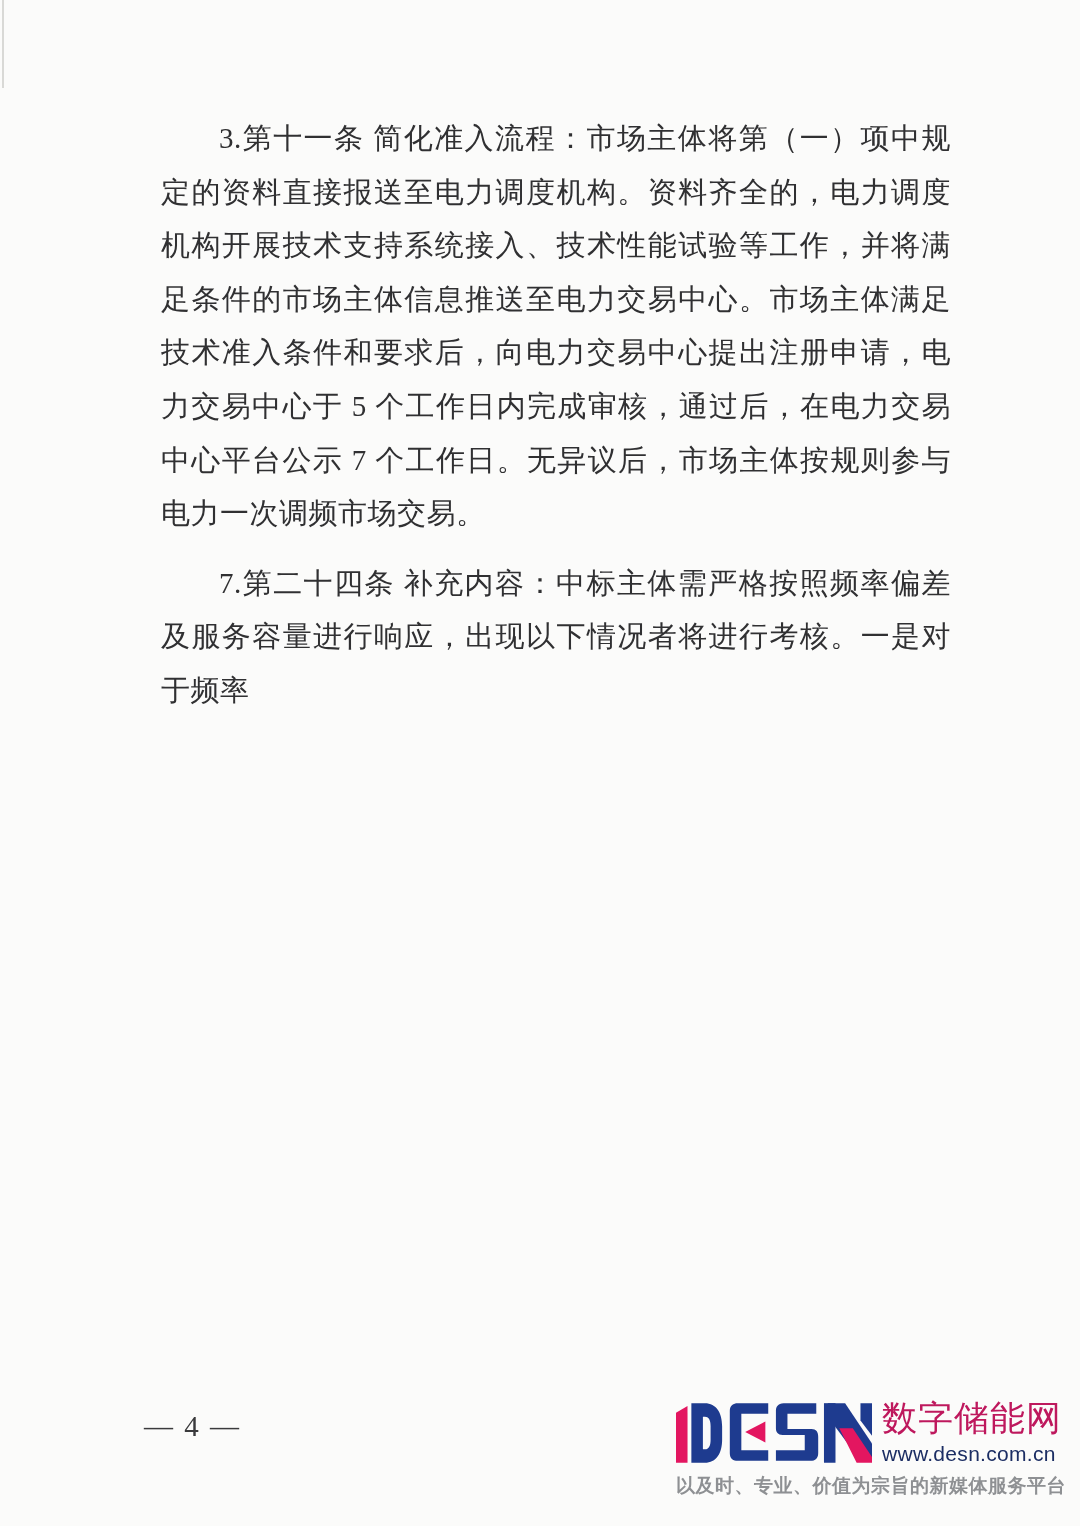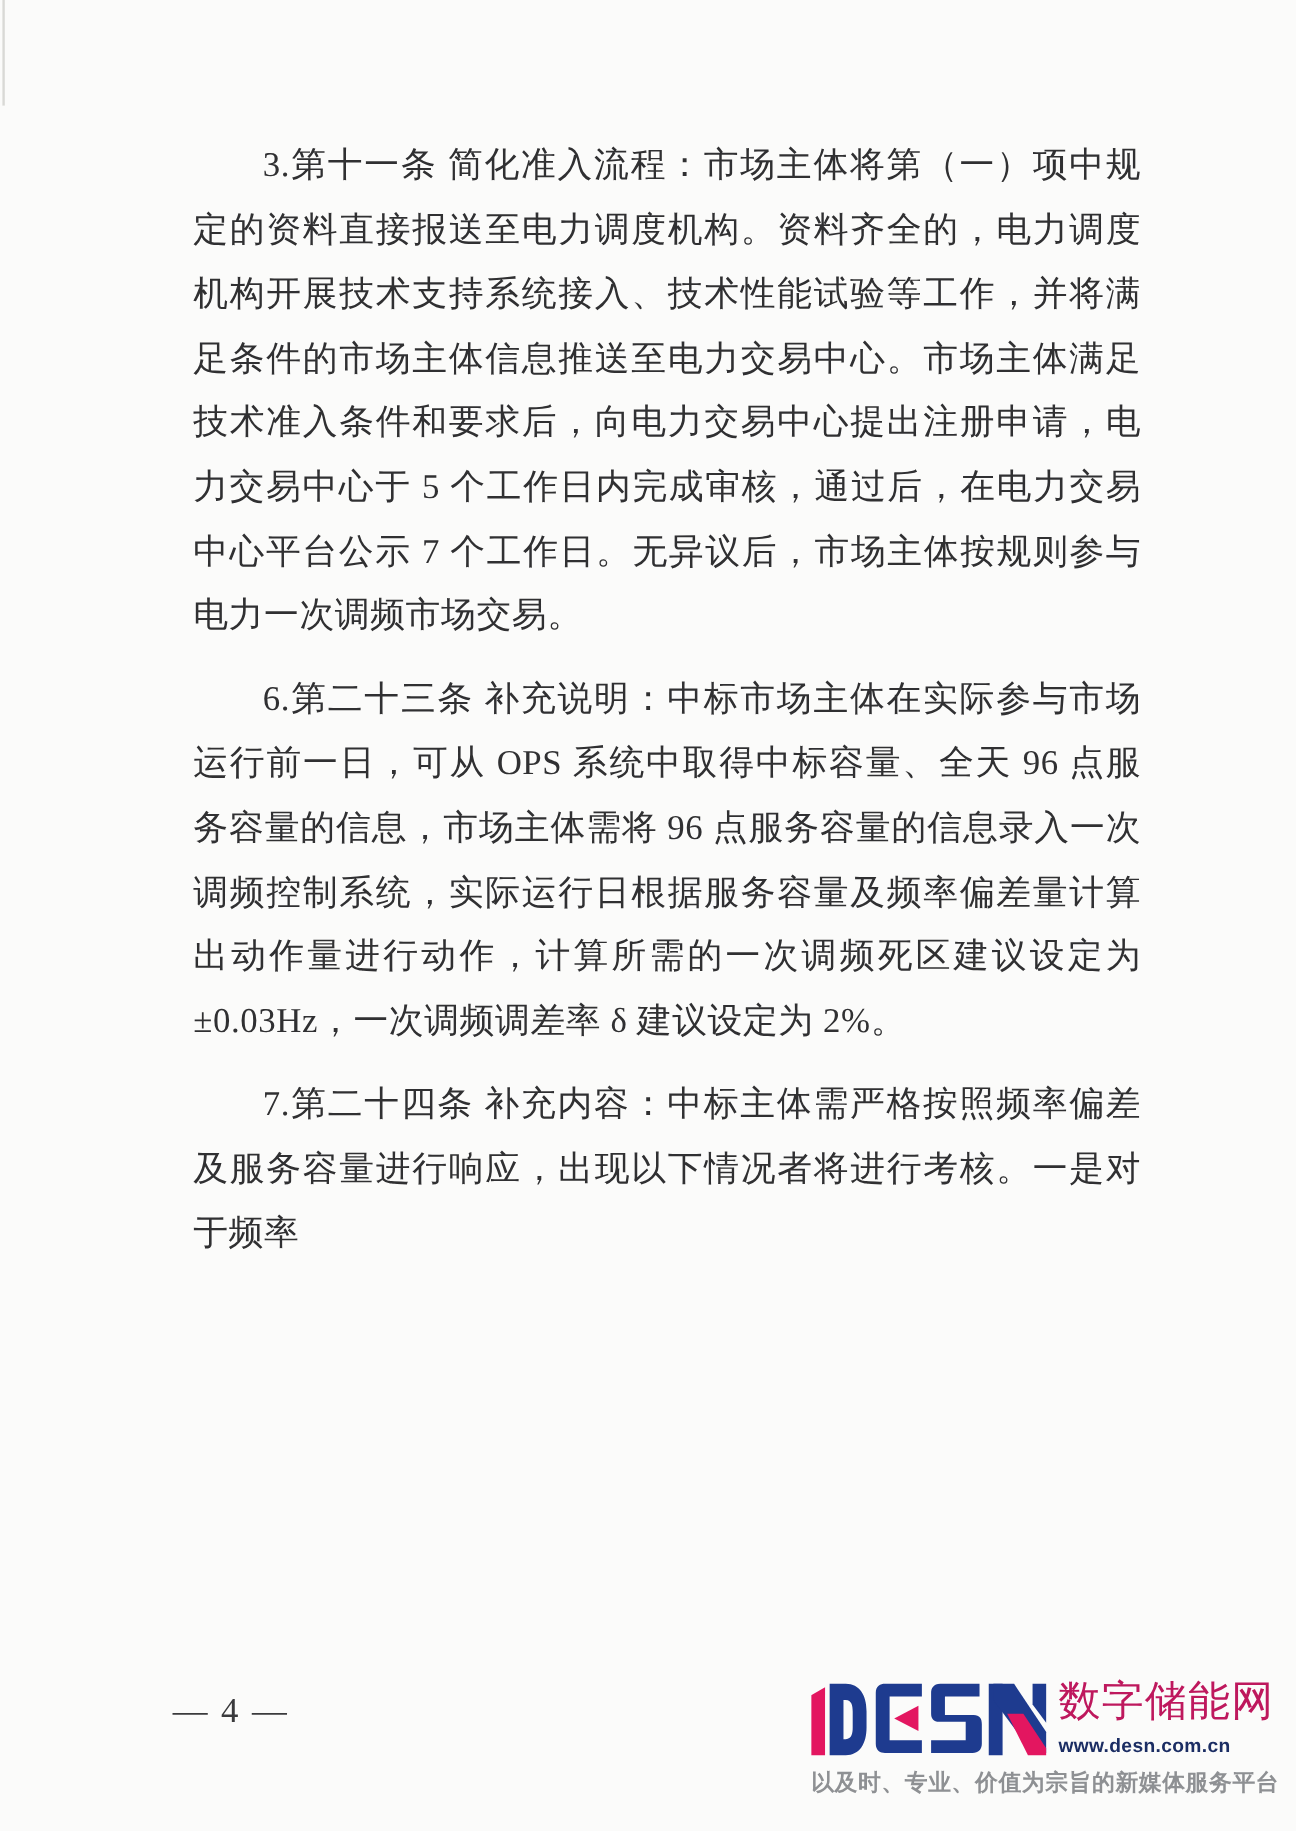--- a/index.html
+++ b/index.html
@@ -71,22 +71,22 @@
   }
   .wm-site-name {
     font-size: 35px;
     font-weight: normal;
     color: #be185d;
     line-height: 1.05;
     letter-spacing: 1px;
     white-space: nowrap;
   }
   .wm-url {
-    font-size: 16px;
-    font-weight: bold;
+    font-size: 21px;
+    font-weight: normal;
     color: #1b2d63;
     line-height: 1;
     letter-spacing: 0.3px;
     white-space: nowrap;
   }
   .wm-slogan {
     margin-top: 9px;
     font-size: 19px;
     font-weight: bold;
     color: #8e9093;
@@ -97,21 +97,20 @@
 </style>
 </head>
 <body>
 
 <div class="page">
 
   <div class="edge-artifact"></div>
 
   <main class="body-text">
     <p>3.第十一条 简化准入流程：市场主体将第（一）项中规定的资料直接报送至电力调度机构。资料齐全的，电力调度机构开展技术支持系统接入、技术性能试验等工作，并将满足条件的市场主体信息推送至电力交易中心。市场主体满足技术准入条件和要求后，向电力交易中心提出注册申请，电力交易中心于 5 个工作日内完成审核，通过后，在电力交易中心平台公示 7 个工作日。无异议后，市场主体按规则参与电力一次调频市场交易。</p>
-    <p>6.第二十三条 补充说明：中标市场主体在实际参与市场运行前一日，可从 OPS 系统中取得中标容量、全天 96 点服务容量的信息，市场主体需将 96 点服务容量的信息录入一次调频控制系统，实际运行日根据服务容量及频率偏差量计算出动作量进行动作，计算所需的一次调频死区建议设定为±0.03Hz，一次调频调差率 δ 建议设定为 2%。</p>
     <p>7.第二十四条 补充内容：中标主体需严格按照频率偏差及服务容量进行响应，出现以下情况者将进行考核。一是对于频率</p>
   </main>
 
   <div class="page-number">— 4 —</div>
 
   <div class="watermark">
     <div class="wm-row1">
       <svg class="wm-logo-svg" width="196" height="64" viewBox="0 0 204 64" role="img">
 
         <g>

